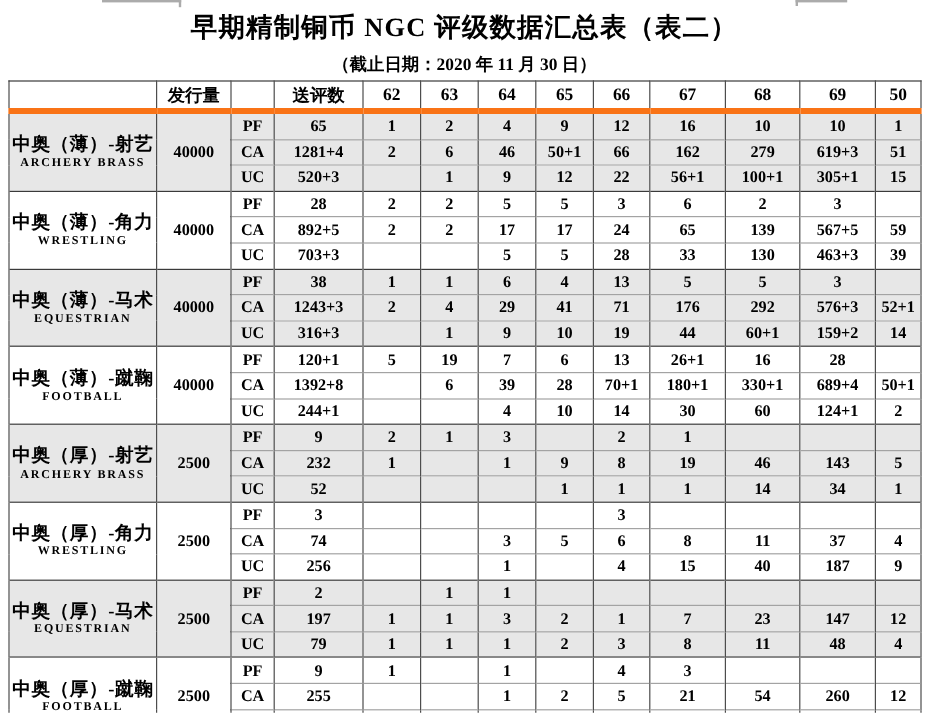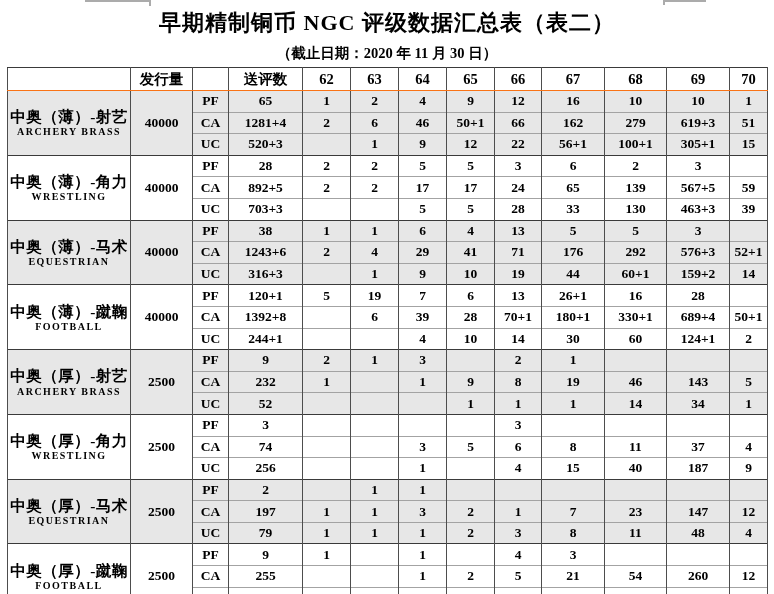--- a/index.html
+++ b/index.html
@@ -30,21 +30,21 @@
     width:760px;
   }
   table.grades{border:1.5px solid #2f2f2f;}
   table.grades th, table.grades td{
     padding:0;margin:0;text-align:center;vertical-align:middle;
     border-left:1px solid #4d4d4d;border-right:1px solid #4d4d4d;
     font-weight:bold;overflow:hidden;white-space:nowrap;
   }
   table.grades thead th{
     height:22px;font-size:14.5px;
-    border-bottom:1px solid #f97316;border-top:1px solid #3a3a3a;
+    border-bottom:5px solid #f97316;border-top:1px solid #3a3a3a;
   }
   table.grades tbody td{height:20.6px;font-size:13.5px;}
   tr.group-start td{border-top:1px solid #3a3a3a;}
   tr.sub-row td{border-top:1px solid #a3a3a3;}
   td.name-cell{font-size:13px;line-height:1.1;}
   .coin-name-cn{
     font-family:Liberation Serif, serif;
     font-size:15.5px;font-weight:bold;letter-spacing:0.5px;
   }
   .coin-name-en{
@@ -88,21 +88,21 @@
         <th></th>
         <th style="font-family: &quot;Liberation Sans&quot;, &quot;DejaVu Sans&quot;, sans-serif;">送评数</th>
         <th>62</th>
         <th>63</th>
         <th>64</th>
         <th>65</th>
         <th>66</th>
         <th>67</th>
         <th>68</th>
         <th>69</th>
-        <th>70</th>
+        <th>50</th>
       </tr>
     </thead>
   <tbody>
       <tr class="group-start" style="background: rgb(231, 231, 231);">
         <td class="name-cell" rowspan="3">
           <div class="coin-name-cn">中奥（薄）-射艺</div>
           <div class="coin-name-en">ARCHERY   BRASS</div>
         </td>
         <td class="mintage-cell" rowspan="3">40000</td>
         <td class="type-cell">PF</td>
@@ -200,21 +200,21 @@
         <td>6</td>
         <td>4</td>
         <td>13</td>
         <td>5</td>
         <td>5</td>
         <td>3</td>
         <td></td>
       </tr>
       <tr class="sub-row" style="background: rgb(231, 231, 231);">
         <td class="type-cell">CA</td>
-        <td class="total-cell">1243+6</td>
+        <td class="total-cell">1243+3</td>
         <td>2</td>
         <td>4</td>
         <td>29</td>
         <td>41</td>
         <td>71</td>
         <td>176</td>
         <td>292</td>
         <td>576+3</td>
         <td>52+1</td>
       </tr>

